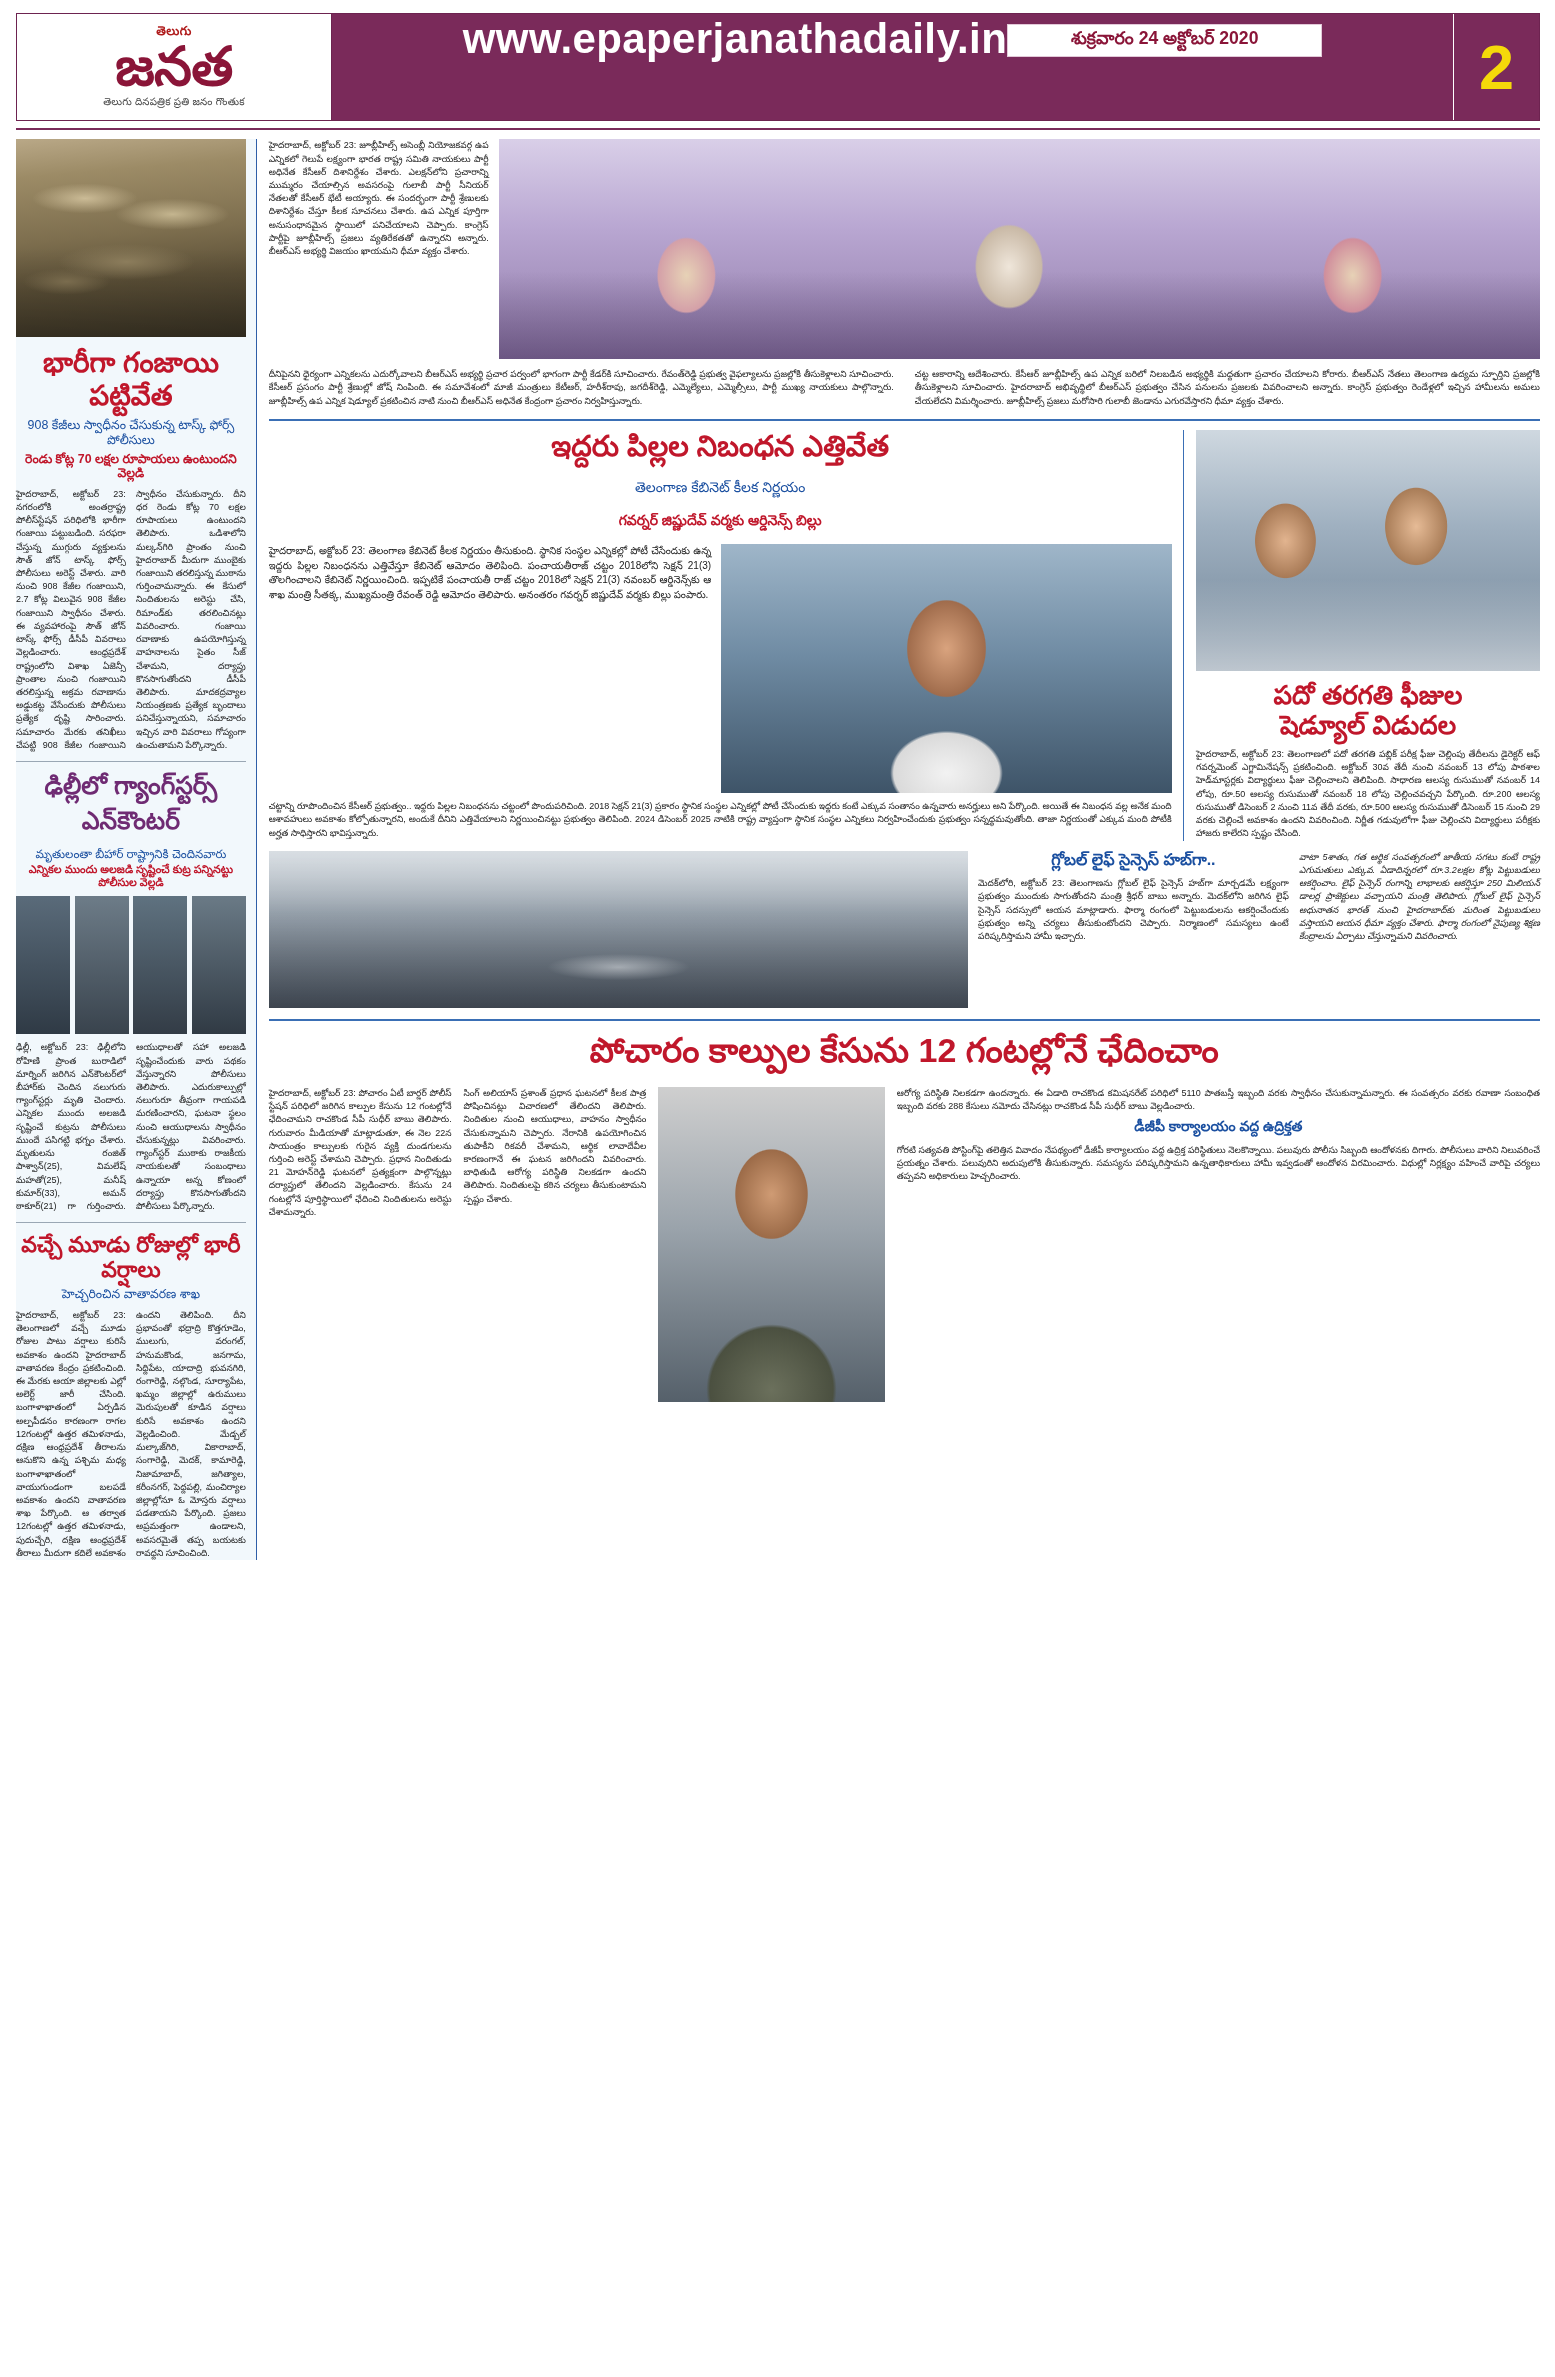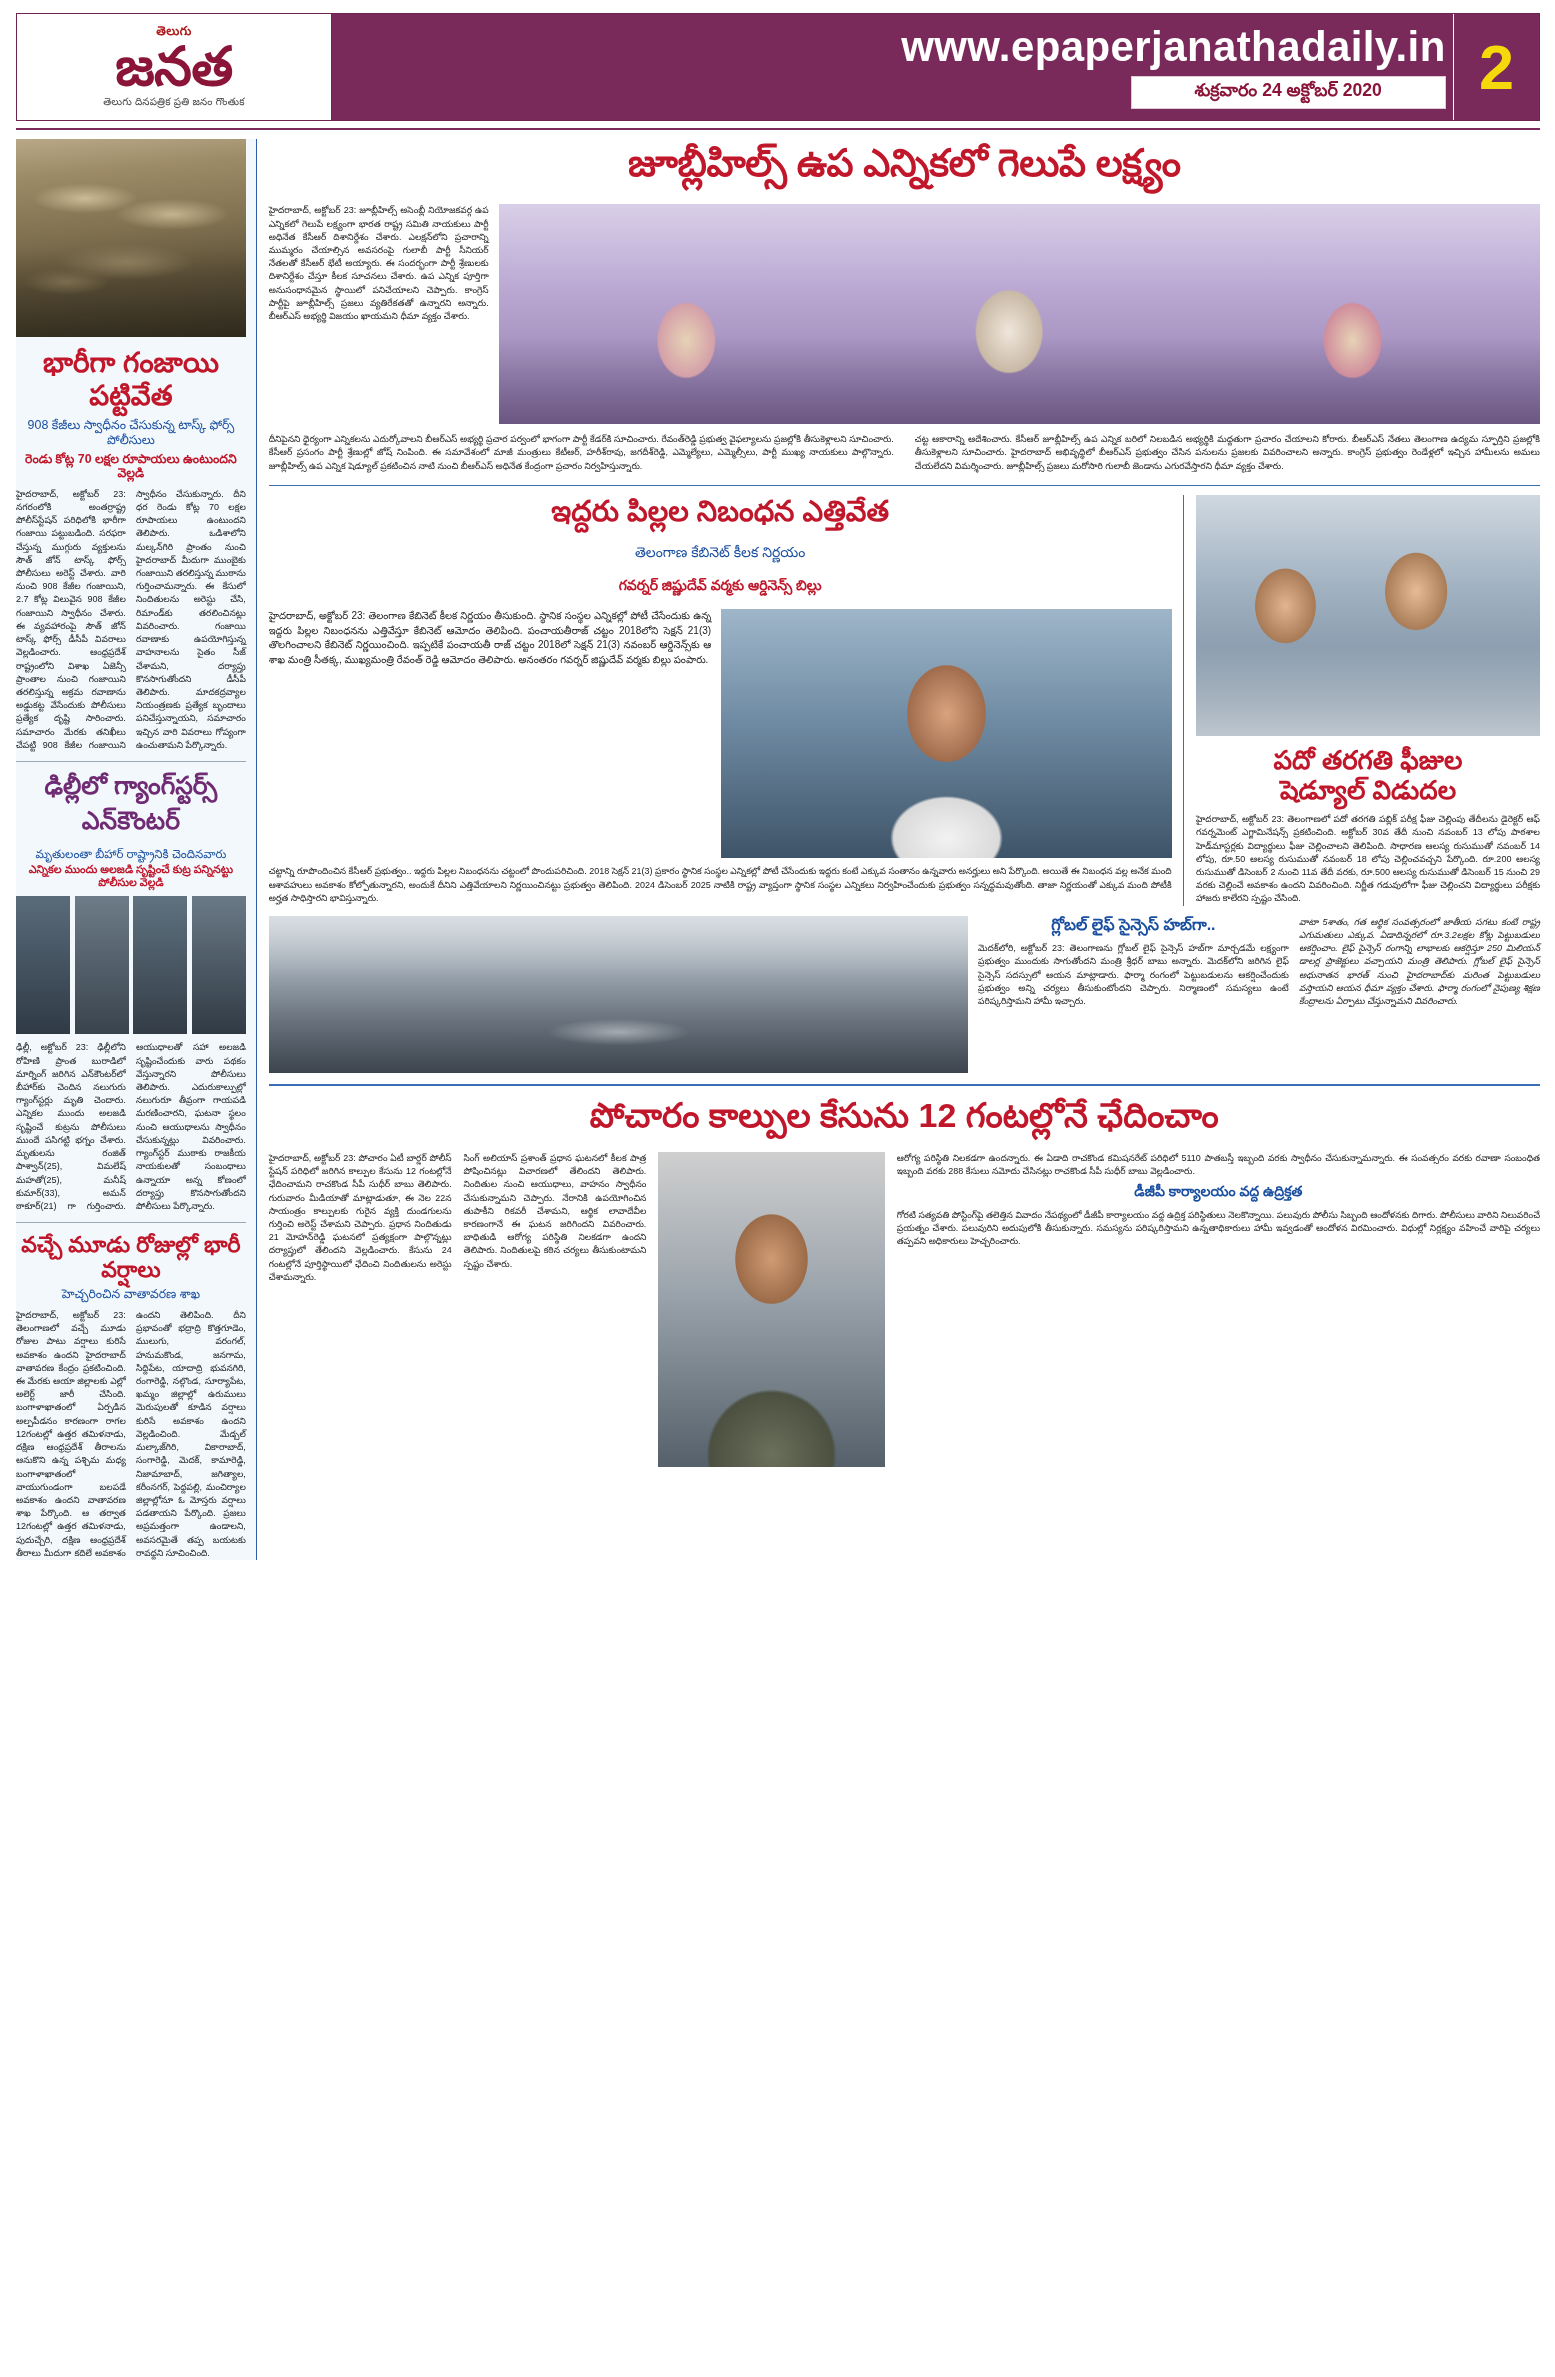--- a/index.html
+++ b/index.html
@@ -43,22 +43,22 @@
   .mast-logo .logo-main {
     font-size:54px; line-height:.95; color:#8a1538; font-weight:bold;
     letter-spacing:-0.7px;
   }
   .mast-logo .logo-sub {
     font-size:10.2px; color:#444; margin-top:2.9px; letter-spacing:0.2px;
   }
   .mast-center {
     flex:1;
     display:flex;
-    flex-direction:column;
-    align-items:flex-end;
+    flex-direction:row;
+    align-items:flex-start;
     justify-content:center;
     padding:2.9px 7.3px;
   }
   .mast-url {
     color:#ffffff;
     font-size:42px;
     font-weight:bold;
     letter-spacing:0.4px;
     line-height:1.05;
   }
@@ -249,21 +249,20 @@
 
       <div class="sep-line"></div>
 
       <div class="hl-red" style="font-size:22px;margin-bottom:4.4px;">వచ్చే మూడు రోజుల్లో భారీ వర్షాలు</div>
       <div class="hl-blue" style="font-size:12.4px;margin-bottom:7.3px;">హెచ్చరించిన వాతావరణ శాఖ</div>
       <div class="body-text cols2">హైదరాబాద్, అక్టోబర్ 23: తెలంగాణలో వచ్చే మూడు రోజుల పాటు వర్షాలు కురిసే అవకాశం ఉందని హైదరాబాద్ వాతావరణ కేంద్రం ప్రకటించింది. ఈ మేరకు ఆయా జిల్లాలకు ఎల్లో అలెర్ట్ జారీ చేసింది. బంగాళాఖాతంలో ఏర్పడిన అల్పపీడనం కారణంగా రాగల 12గంటల్లో ఉత్తర తమిళనాడు, దక్షిణ ఆంధ్రప్రదేశ్ తీరాలను ఆనుకొని ఉన్న పశ్చిమ మధ్య బంగాళాఖాతంలో వాయుగుండంగా బలపడే అవకాశం ఉందని వాతావరణ శాఖ పేర్కొంది. ఆ తర్వాత 12గంటల్లో ఉత్తర తమిళనాడు, పుదుచ్చేరి, దక్షిణ ఆంధ్రప్రదేశ్ తీరాలు మీదుగా కదిలే అవకాశం ఉందని తెలిపింది. దీని ప్రభావంతో భద్రాద్రి కొత్తగూడెం, ములుగు, వరంగల్, హనుమకొండ, జనగామ, సిద్దిపేట, యాదాద్రి భువనగిరి, రంగారెడ్డి, నల్గొండ, సూర్యాపేట, ఖమ్మం జిల్లాల్లో ఉరుములు మెరుపులతో కూడిన వర్షాలు కురిసే అవకాశం ఉందని వెల్లడించింది. మేడ్చల్ మల్కాజ్‌గిరి, వికారాబాద్, సంగారెడ్డి, మెదక్, కామారెడ్డి, నిజామాబాద్, జగిత్యాల, కరీంనగర్, పెద్దపల్లి, మంచిర్యాల జిల్లాల్లోనూ ఓ మోస్తరు వర్షాలు పడతాయని పేర్కొంది. ప్రజలు అప్రమత్తంగా ఉండాలని, అవసరమైతే తప్ప బయటకు రావద్దని సూచించింది.</div>
     </div>
 
     <div class="col-rest">
 
-      <div class="main-top-hl">జూబ్లీహిల్స్ ఉప ఎన్నికలో గెలుపే లక్ష్యం</div>
 
       <div class="top-flex">
         <div class="top-text-col body-text">హైదరాబాద్, అక్టోబర్ 23: జూబ్లీహిల్స్ అసెంబ్లీ నియోజకవర్గ ఉప ఎన్నికలో గెలుపే లక్ష్యంగా భారత రాష్ట్ర సమితి నాయకులు పార్టీ అధినేత కేసీఆర్ దిశానిర్దేశం చేశారు. ఎలక్షన్‌లోని ప్రచారాన్ని ముమ్మరం చేయాల్సిన అవసరంపై గులాబీ పార్టీ సీనియర్ నేతలతో కేసీఆర్ భేటీ అయ్యారు. ఈ సందర్భంగా పార్టీ శ్రేణులకు దిశానిర్దేశం చేస్తూ కీలక సూచనలు చేశారు. ఉప ఎన్నిక పూర్తిగా అనుసంధానమైన స్థాయిలో పనిచేయాలని చెప్పారు. కాంగ్రెస్ పార్టీపై జూబ్లీహిల్స్ ప్రజలు వ్యతిరేకతతో ఉన్నారని అన్నారు. బీఆర్ఎస్ అభ్యర్థి విజయం ఖాయమని ధీమా వ్యక్తం చేశారు.</div>
         <div class="photo top-photo" style="background:linear-gradient(180deg,#d9cfe8 0%,#b9a7d2 40%,#8f7aa8 100%);">
           <div class="ph-grad" style="background:
             radial-gradient(ellipse 51px 66px at 18% 62%, #e7d2b6 0%, #d4a0a8 55%, transparent 58%),
             radial-gradient(ellipse 59px 73px at 49% 58%, #efe6da 0%, #c9b9a6 55%, transparent 58%),
             radial-gradient(ellipse 51px 66px at 82% 62%, #e7d2b6 0%, #d08e9c 55%, transparent 58%),
             linear-gradient(0deg, rgba(40,20,60,.35), rgba(255,255,255,0) 40%);"></div>
         </div>

